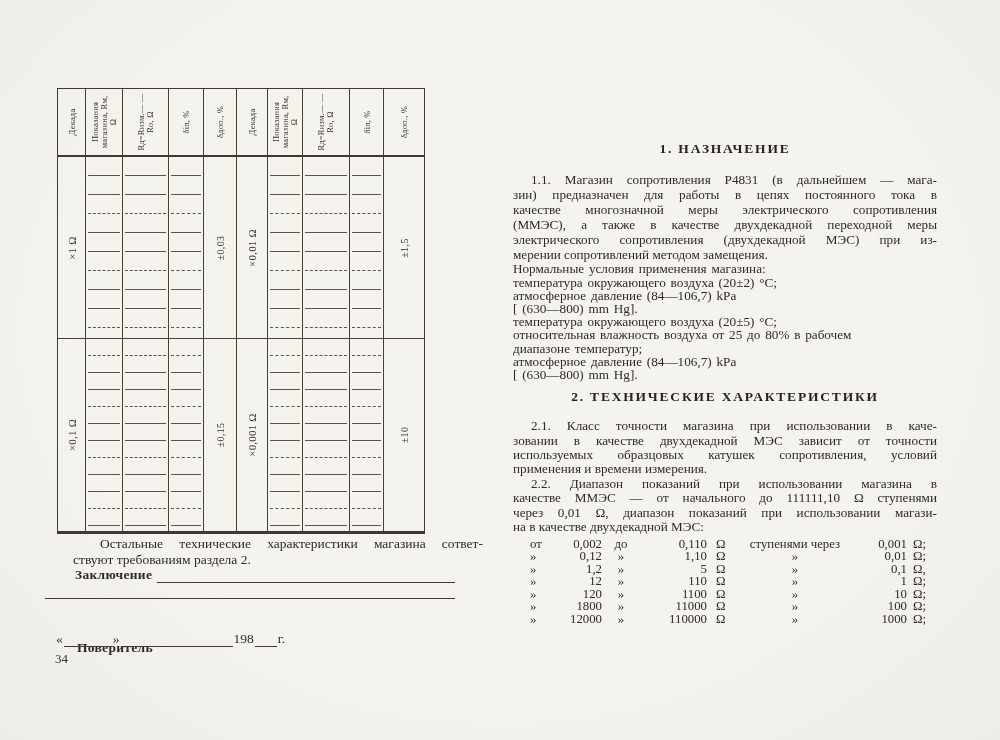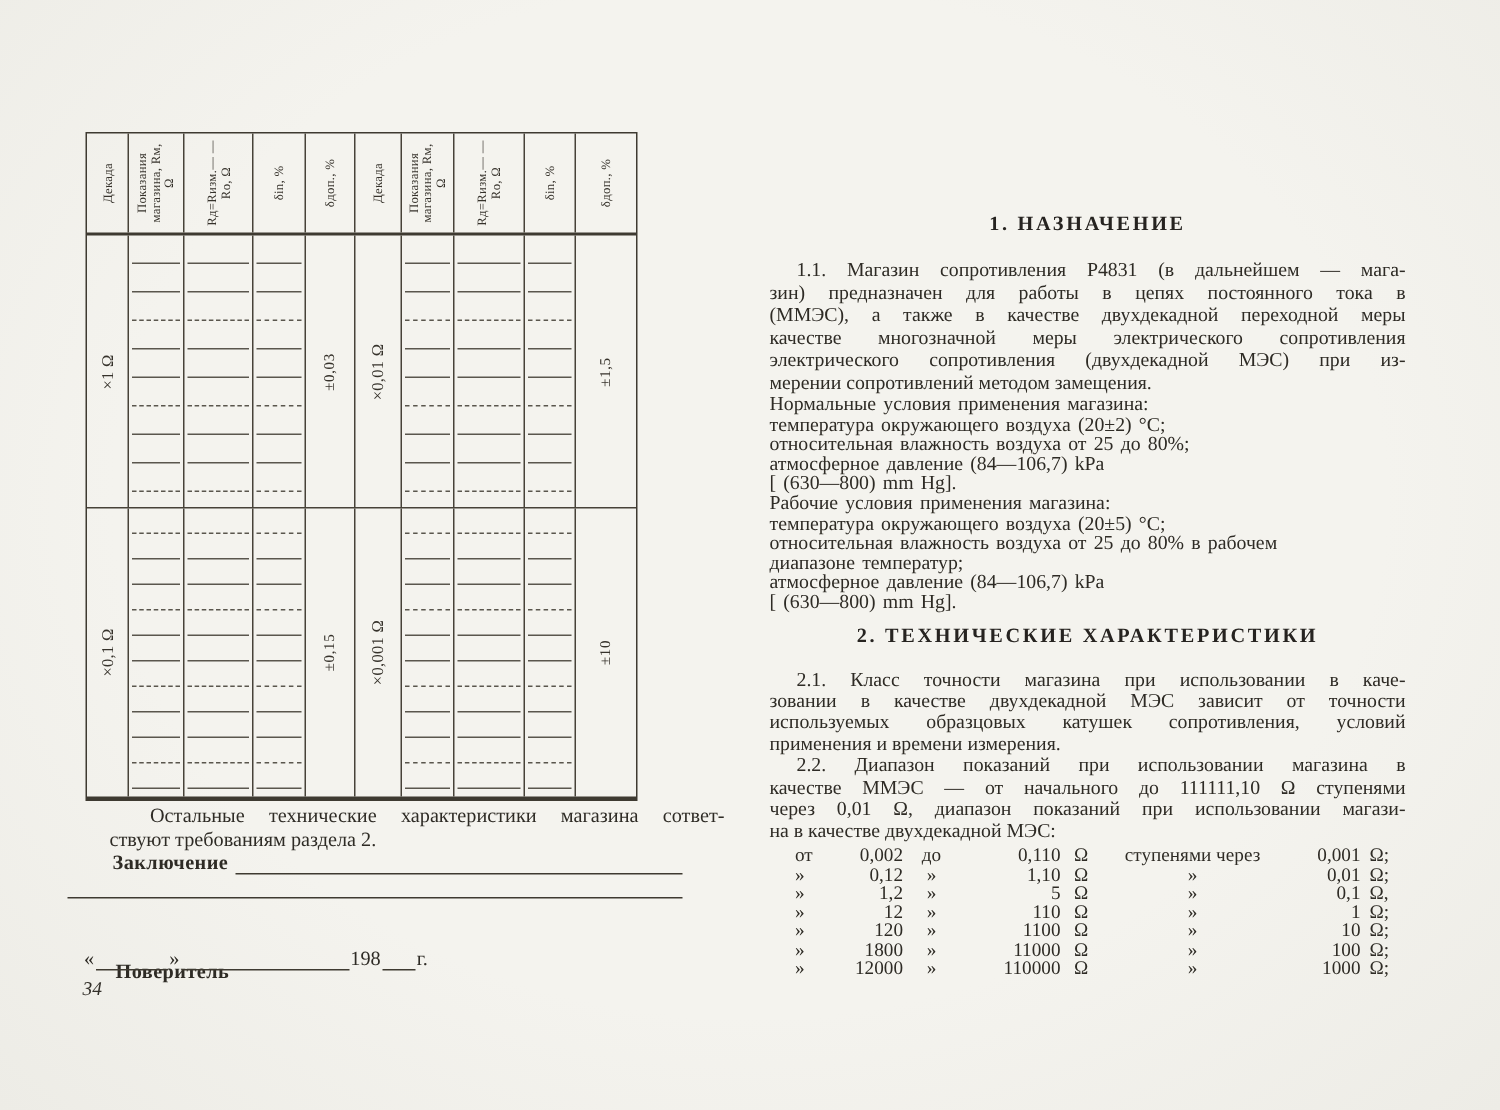--- a/index.html
+++ b/index.html
@@ -56,21 +56,21 @@
   .fullline{position:absolute;left:45px;top:584px;width:410px;height:14px;border-bottom:1px solid #3e3a31;}
   .row-verif{top:640px;}
   .row-verif .blbl{margin-left:32px;}
   .cap{position:absolute;top:14px;left:50%;transform:translateX(-50%);
        font-size:9px;letter-spacing:.6px;color:#36322b;white-space:nowrap;}
   .row-date{top:631px;left:55px;width:240px;}
   .row-date .q{margin:0 1px;}
   .ul1{flex:0 0 48px;border-bottom:1px solid #3e3a31;height:13px;}
   .ul2{flex:0 0 112px;border-bottom:1px solid #3e3a31;height:13px;}
   .ul3{flex:0 0 22px;border-bottom:1px solid #3e3a31;height:13px;}
-  .pn{position:absolute;font-size:13px;color:#33302a;font-style:italic;}
+  .pn{position:absolute;font-size:13px;color:#33302a;}
   .pn-left{left:55px;top:651px;}
 
   
   .rcol{position:absolute;left:13px;top:141px;width:424px;font-size:13.2px;}
   .h1{font-weight:bold;text-align:center;font-size:13.5px;letter-spacing:1.8px;
       color:#262320;margin:0 0 16px 0;white-space:nowrap;}
   .h2x{margin-top:8px;margin-bottom:14px;}
   .para{margin:0;}
   .just .tl{line-height:14.9px;text-align:justify;text-align-last:justify;}
   .just .tl.tl-last{text-align-last:left;}
@@ -333,32 +333,30 @@
 
     <div class="pn pn-left">34</div>
   </div>
 
   <div class="page pright">
     <div class="rcol">
       <div class="h1">1. НАЗНАЧЕНИЕ</div>
       <div class="para just ind">
           <div class="tl">1.1. Магазин сопротивления Р4831 (в дальнейшем — мага-</div>
           <div class="tl">зин) предназначен для работы в цепях постоянного тока в</div>
+          <div class="tl">качестве многозначной меры электрического сопротивления</div>
           <div class="tl">(ММЭС), а также в качестве двухдекадной переходной меры</div>
-          <div class="tl">качестве многозначной меры электрического сопротивления</div>
           <div class="tl">электрического сопротивления (двухдекадной МЭС) при из-</div>
           <div class="tl tl-last">мерении сопротивлений методом замещения.</div>
         </div>
       <div class="para cond">
           <div class="tl">Нормальные условия применения магазина:</div>
           <div class="tl">температура окружающего воздуха (20±2) °С;</div>
-          <div class="tl">относительная влажность воздуха от 25 до 80%;</div>
           <div class="tl">атмосферное давление (84—106,7) kPa</div>
           <div class="tl">[ (630—800) mm Hg].</div>
-          <div class="tl">Рабочие условия применения магазина:</div>
           <div class="tl">температура окружающего воздуха (20±5) °С;</div>
           <div class="tl">относительная влажность воздуха от 25 до 80% в рабочем</div>
           <div class="tl">диапазоне температур;</div>
           <div class="tl">атмосферное давление (84—106,7) kPa</div>
           <div class="tl tl-last">[ (630—800) mm Hg].</div>
         </div>
       <div class="h1 h2x">2. ТЕХНИЧЕСКИЕ ХАРАКТЕРИСТИКИ</div>
       <div class="para just ind p2x">
           <div class="tl">2.1. Класс точности магазина при использовании в каче-</div>
           <div class="tl">зовании в качестве двухдекадной МЭС зависит от точности</div>

